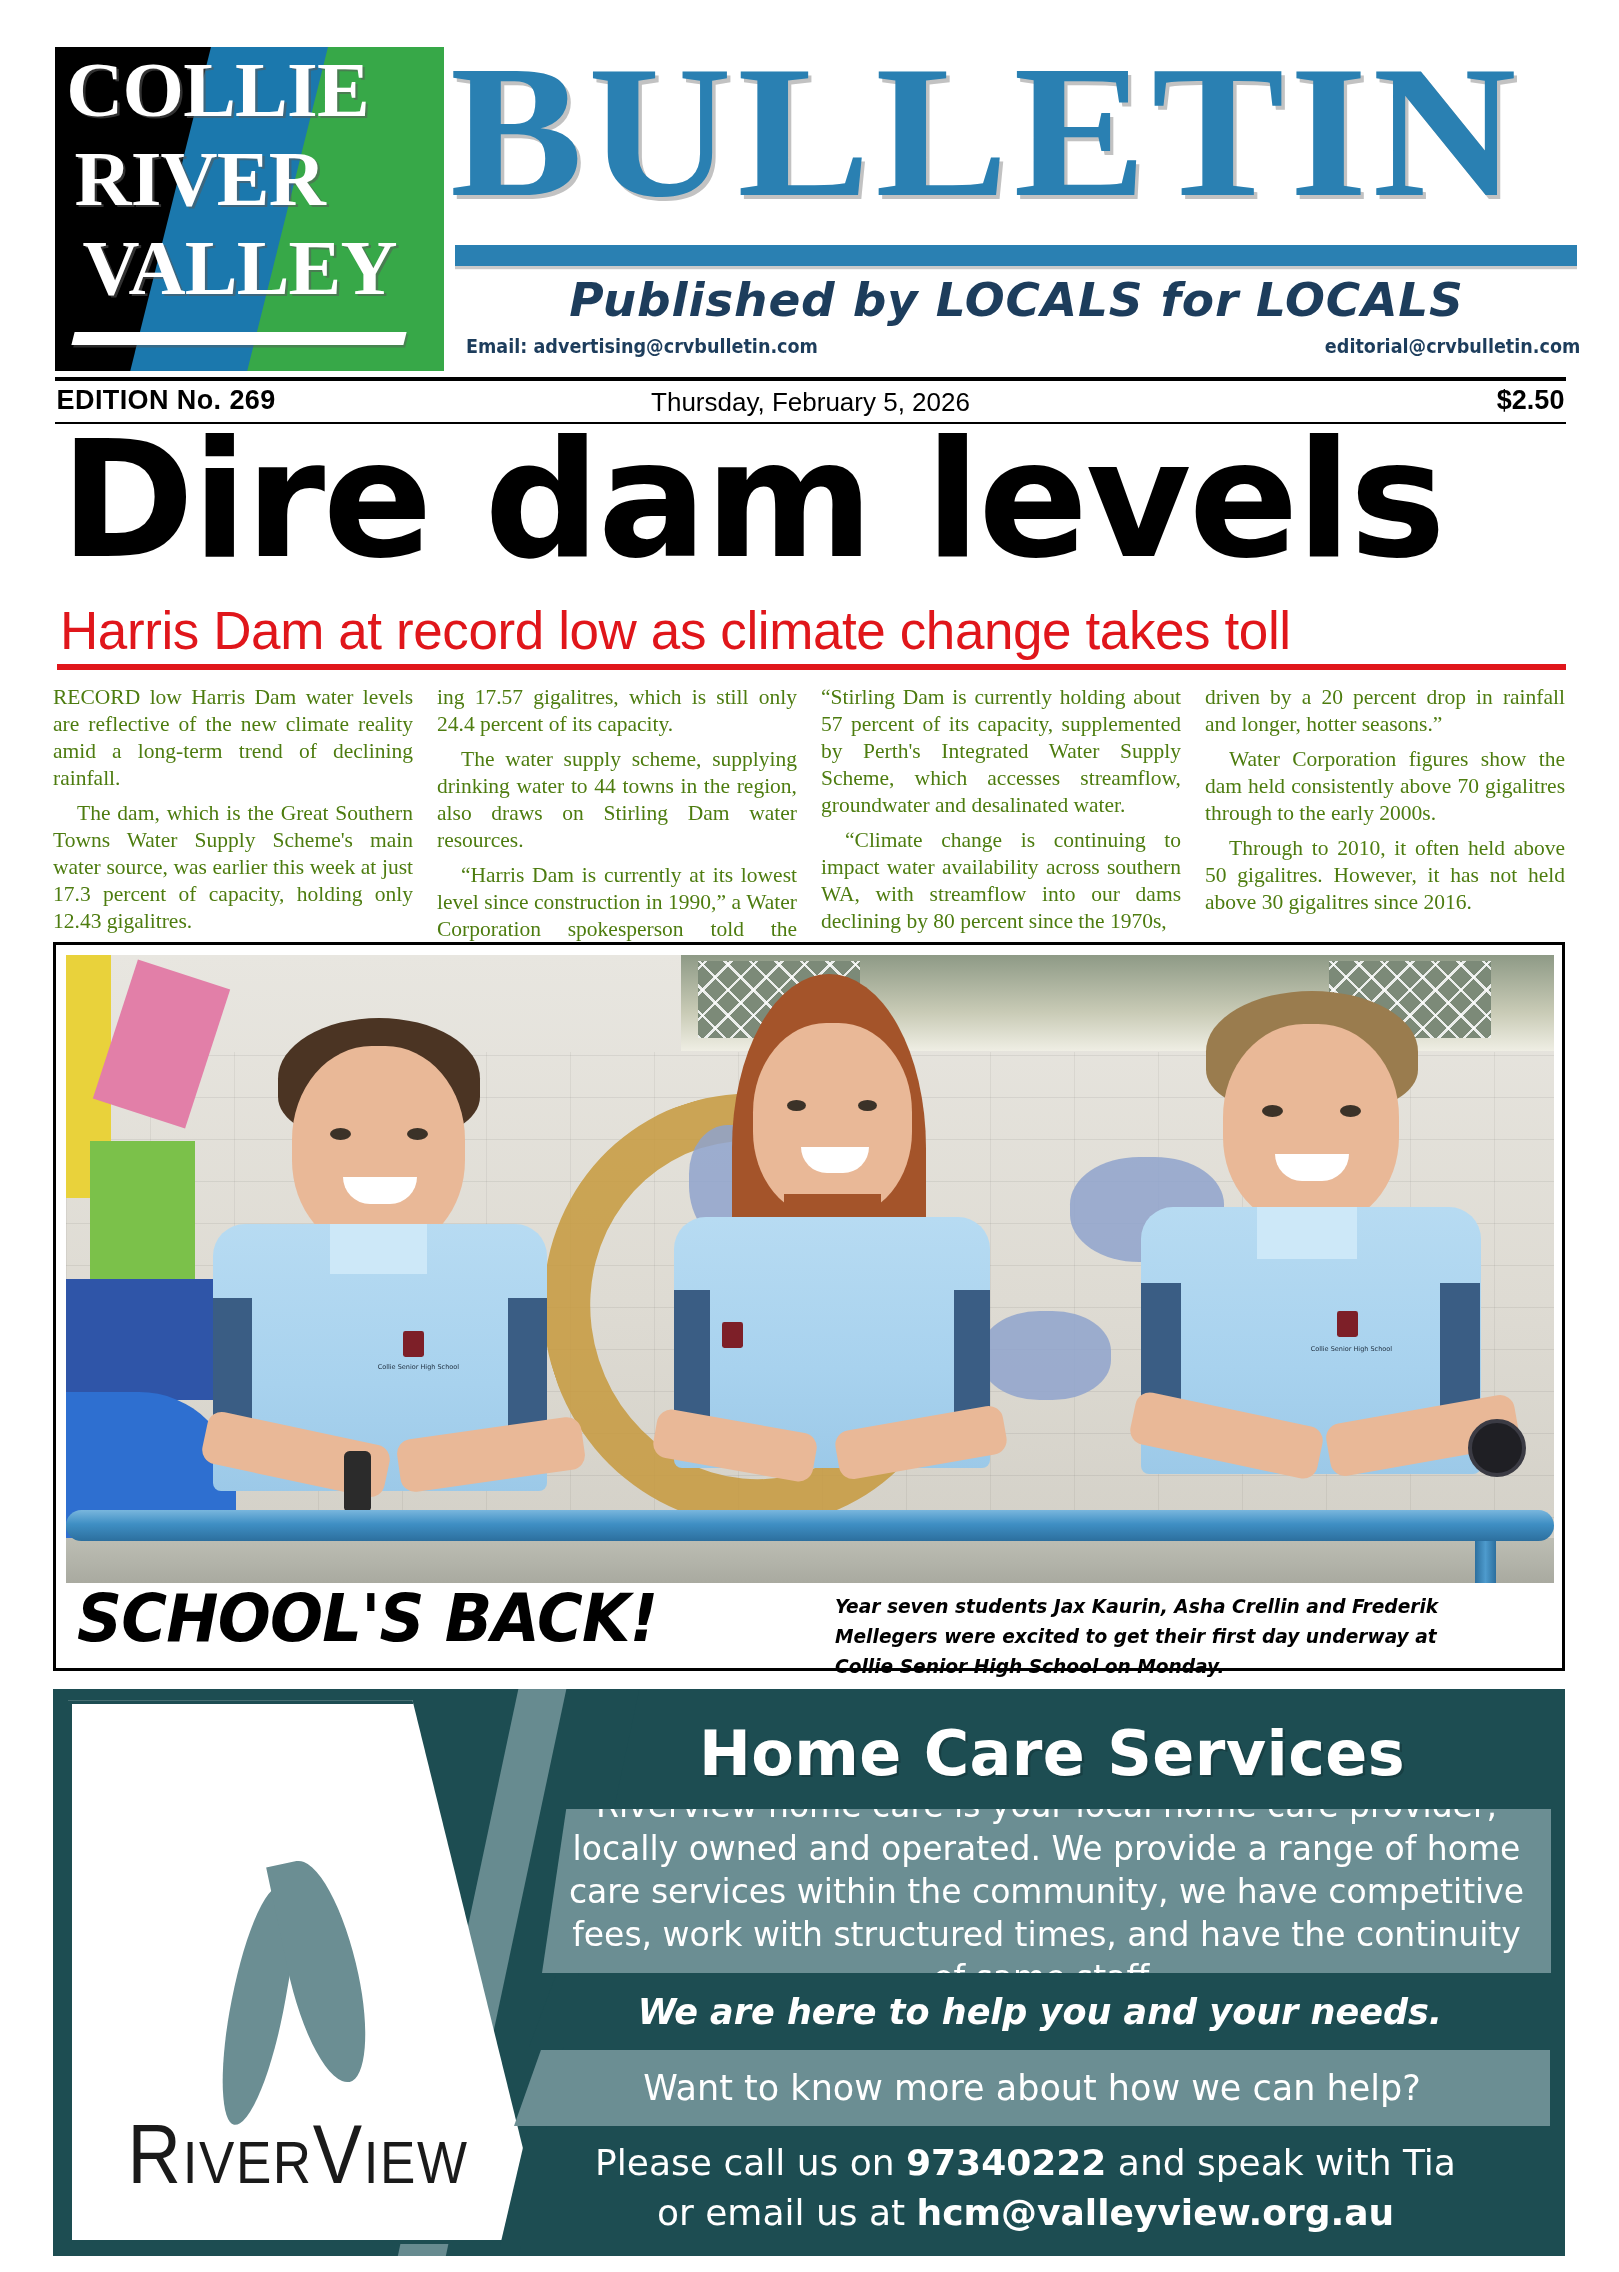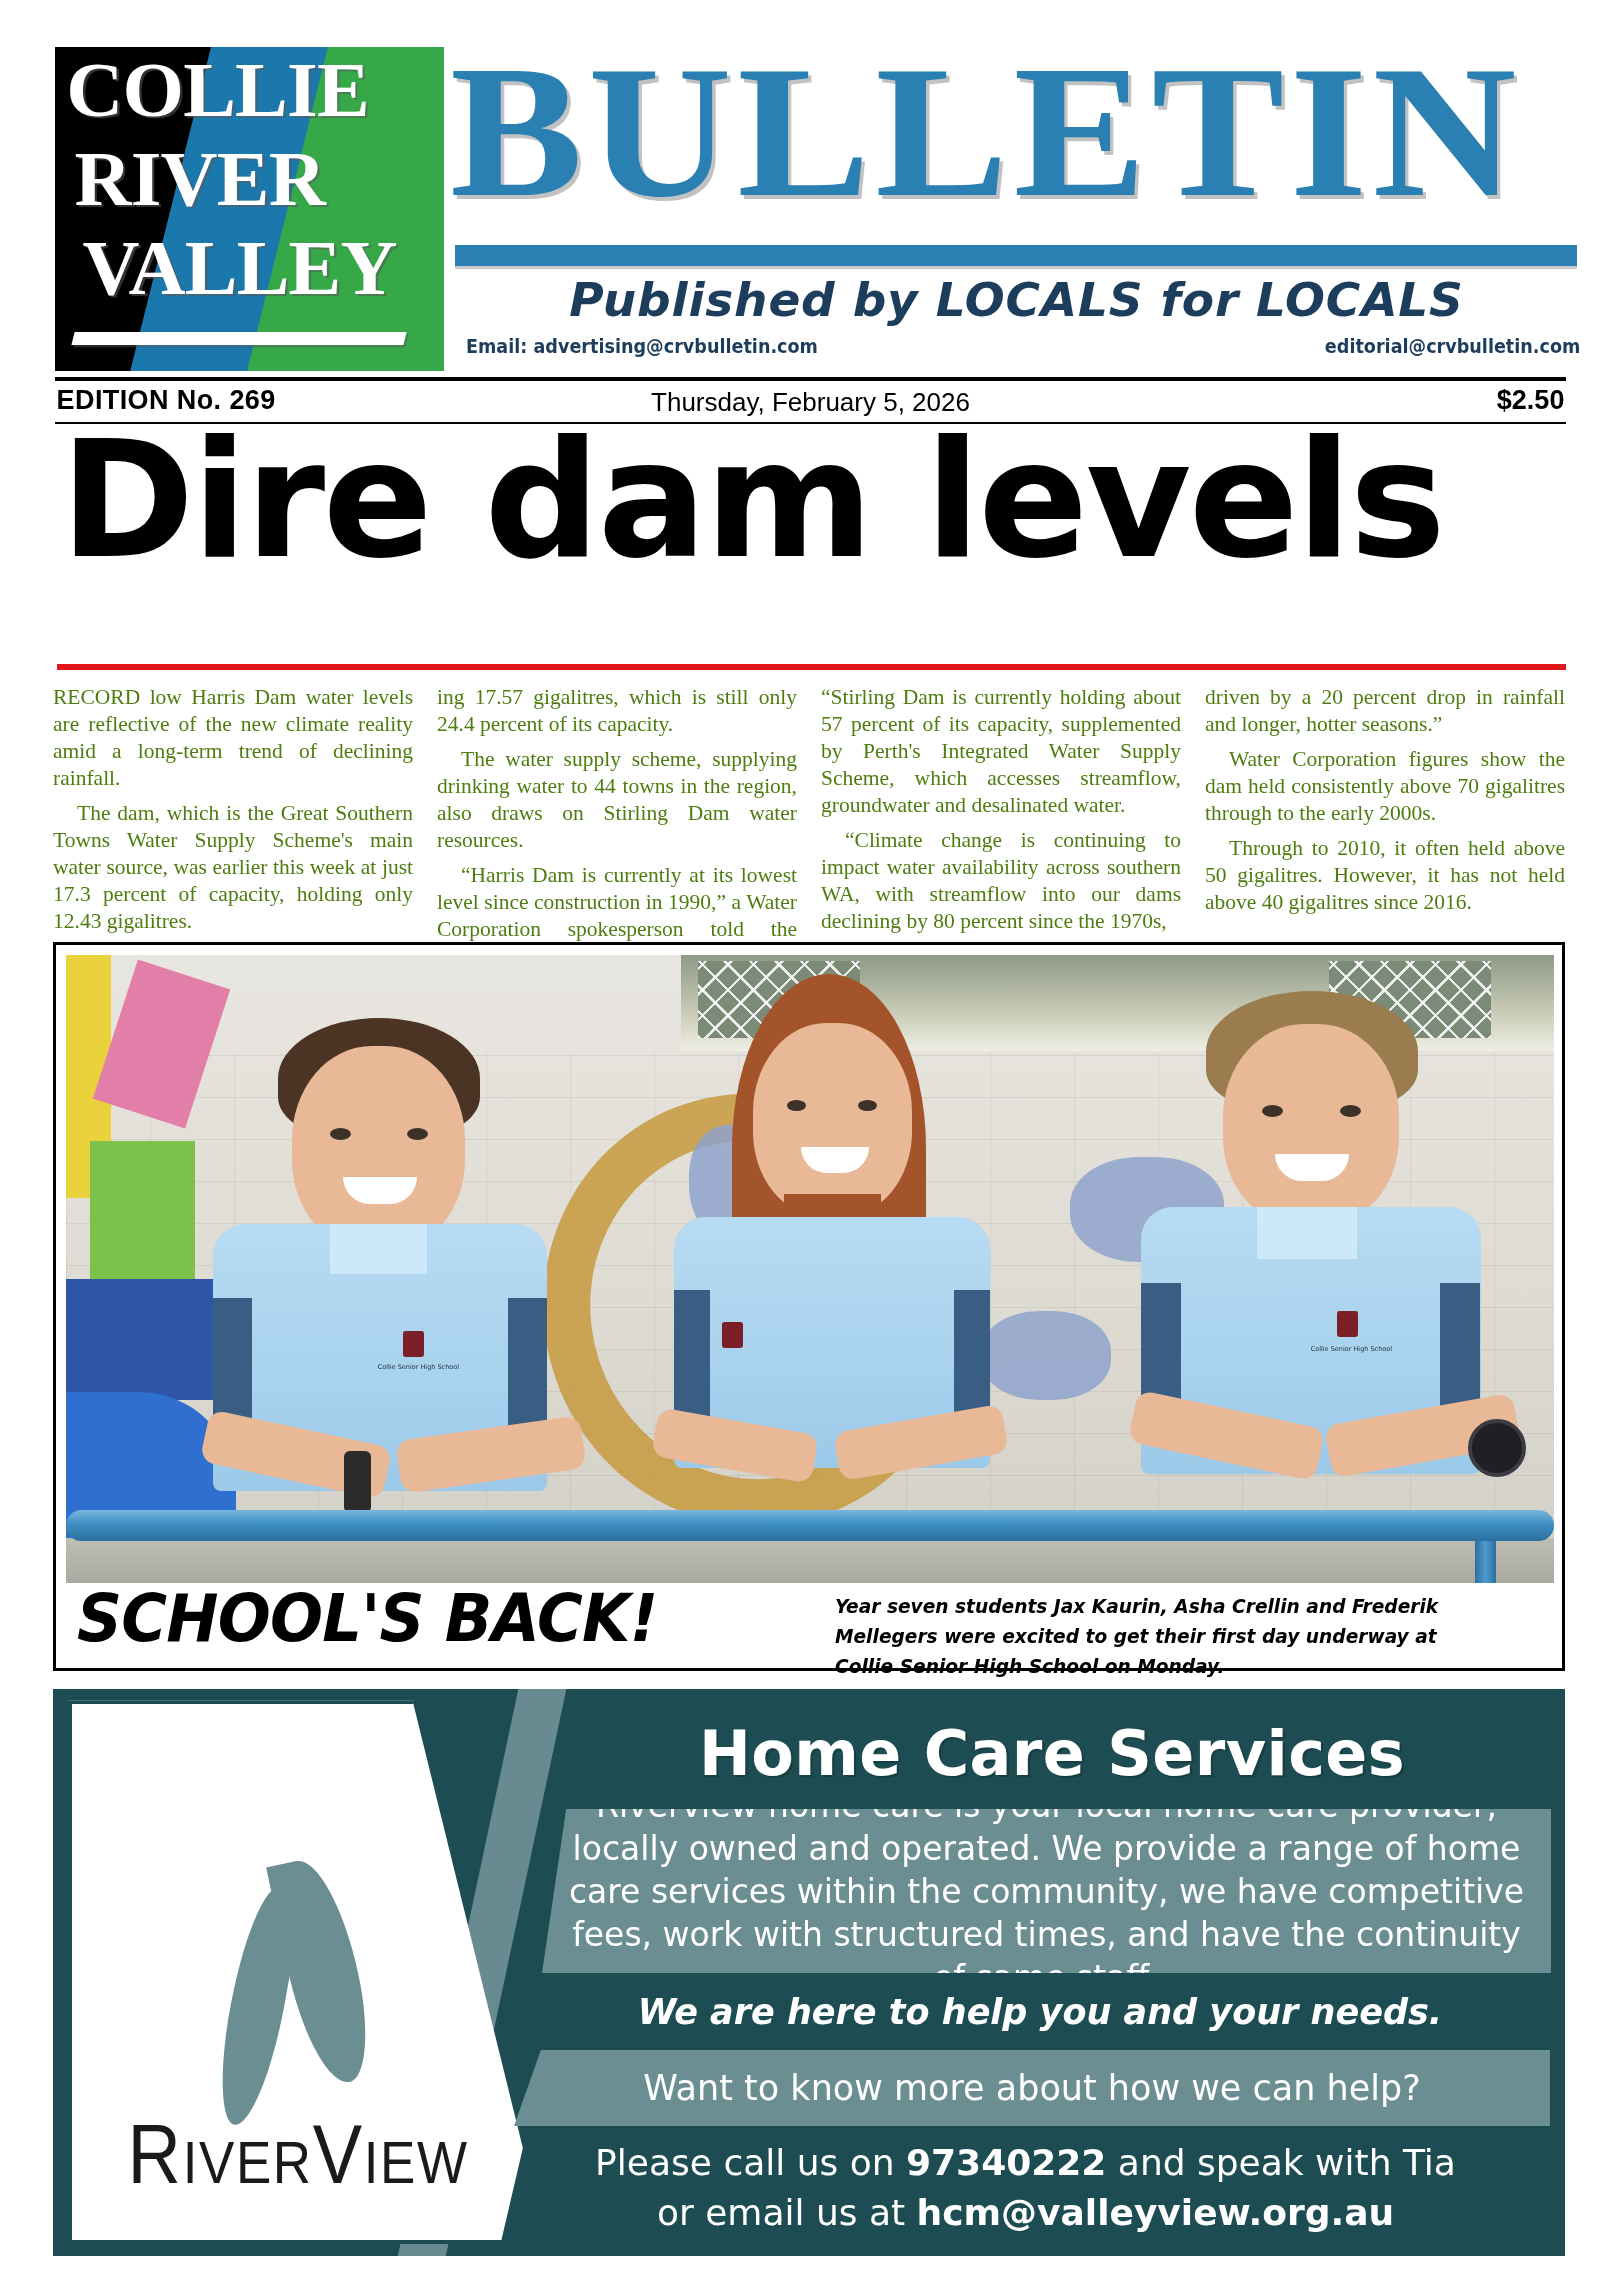--- a/index.html
+++ b/index.html
@@ -290,20 +290,21 @@
 
   <div class="rule-heavy" style="top:377px;"></div>
   <div class="edition-bar">
     <span class="edition-no">EDITION No. 269</span>
     <span class="edition-date">Thursday, February 5, 2026</span>
     <span class="edition-price">$2.50</span>
   </div>
   <div class="rule-thin" style="top:422px;"></div>
 
   <div class="headline">Dire dam levels</div>
+  <div class="subhead">Harris Dam at record low as climate change takes toll</div>
   <div class="subhead-rule"></div>
 
   <div class="article">
 
     <div class="col">
       <p>RECORD low Harris Dam water levels are reflective of the new climate reality amid a long-term trend of declining rainfall.</p>
       <p>The dam, which is the Great Southern Towns Water Supply Scheme's main water source, was earlier this week at just 17.3 percent of capacity, holding only 12.43 gigalitres.</p>
       <p>This time last year, the dam was hold-</p>
     </div>
 
@@ -314,21 +315,21 @@
     </div>
 
     <div class="col">
       <p>“Stirling Dam is currently holding about 57 percent of its capacity, supplemented by Perth's Integrated Water Supply Scheme, which accesses streamflow, groundwater and desalinated water.</p>
       <p>“Climate change is continuing to impact water availability across southern WA, with streamflow into our dams declining by 80 percent since the 1970s,</p>
     </div>
 
     <div class="col">
       <p class="noindent">driven by a 20 percent drop in rainfall and longer, hotter seasons.”</p>
       <p>Water Corporation figures show the dam held consistently above 70 gigalitres through to the early 2000s.</p>
-      <p>Through to 2010, it often held above 50 gigalitres. However, it has not held above 40 gigalitres since 2016.</p>
+      <p>Through to 2010, it often held above 50 gigalitres. However, it has not held above 30 gigalitres since 2016.</p>
       <p class="cont">Story continued page 6.</p>
     </div>
   </div>
 
   <div class="photo-box">
 
     <div class="photo">
       <div class="wall"></div>
       <div class="bricks"></div>
 

